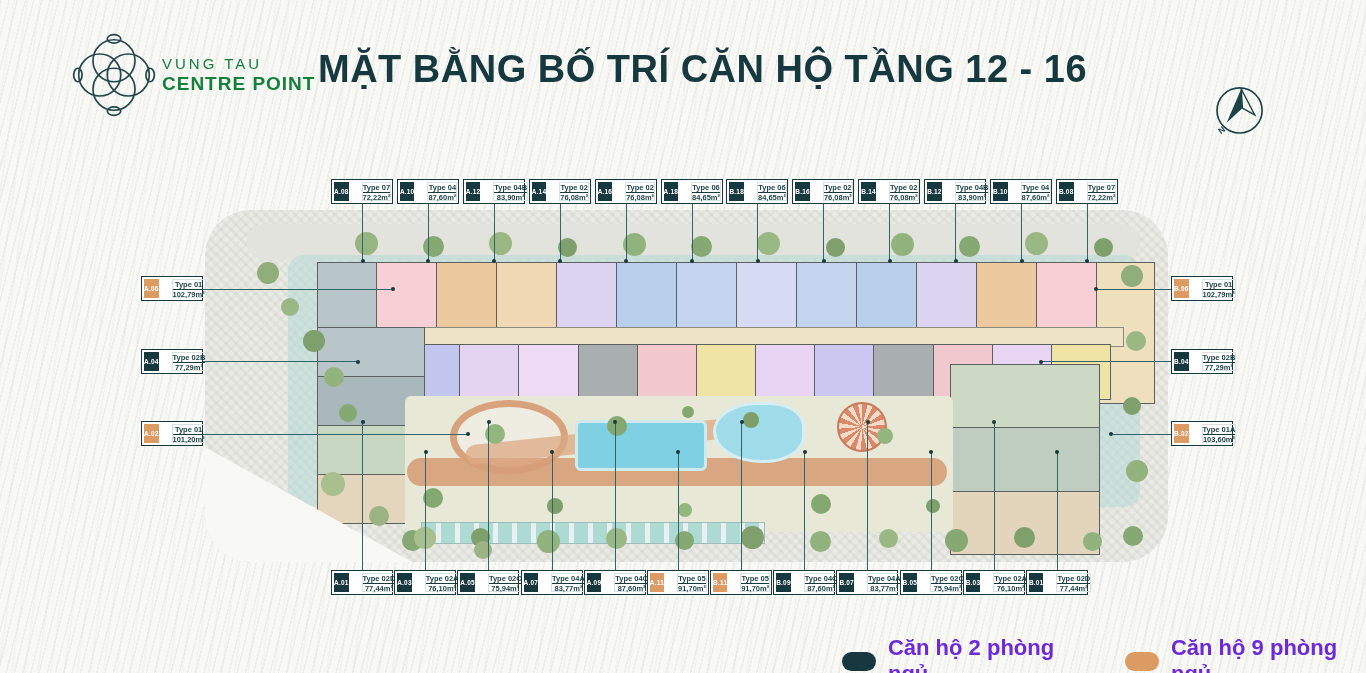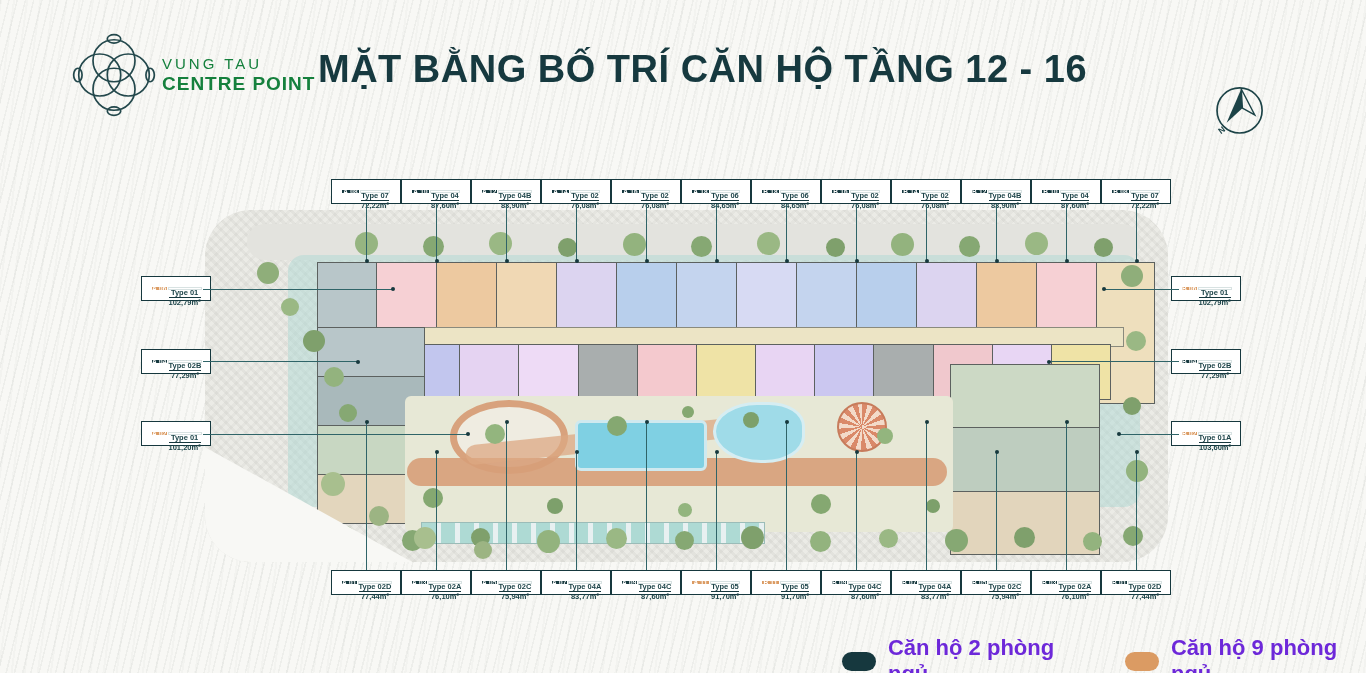--- a/index.html
+++ b/index.html
@@ -96,22 +96,22 @@
   .unit-strip,.corridor,.courtyard,.left-top-block,.right-top-block,.tile-strip{z-index:3;}
 
   
   .callout-row{position:absolute;display:flex;justify-content:space-between;z-index:20;}
   #top-callouts{left:331px;top:179px;width:787px;height:25px;}
   #bottom-callouts{left:331px;top:570px;width:757px;height:25px;}
   .callout-col{position:absolute;display:flex;flex-direction:column;z-index:20;}
   #left-callouts{left:141px;top:276px;height:170px;justify-content:space-between;}
   #right-callouts{left:1171px;top:276px;height:170px;justify-content:space-between;}
   .callout{
-    position:relative;display:flex;width:70px;height:25px;box-sizing:border-box;
-    border:1px solid #16383e;background:#fff;padding:10px;
+    position:relative;display:flex;width:62px;height:25px;box-sizing:border-box;
+    border:1px solid #16383e;background:#fff;padding:2px;gap:12px;
   }
   .co-code{
     width:19px;display:flex;align-items:center;justify-content:center;
     color:#fff;font-size:6.5px;font-weight:700;letter-spacing:0.2px;
   }
   .co-box{flex:1;display:flex;flex-direction:column;margin-left:1px;border:1px solid #d8e2e2;}
   .co-type,.co-area{
     flex:1;display:flex;align-items:center;justify-content:center;
     font-size:7.5px;font-weight:700;color:#1d4449;white-space:nowrap;
   }

